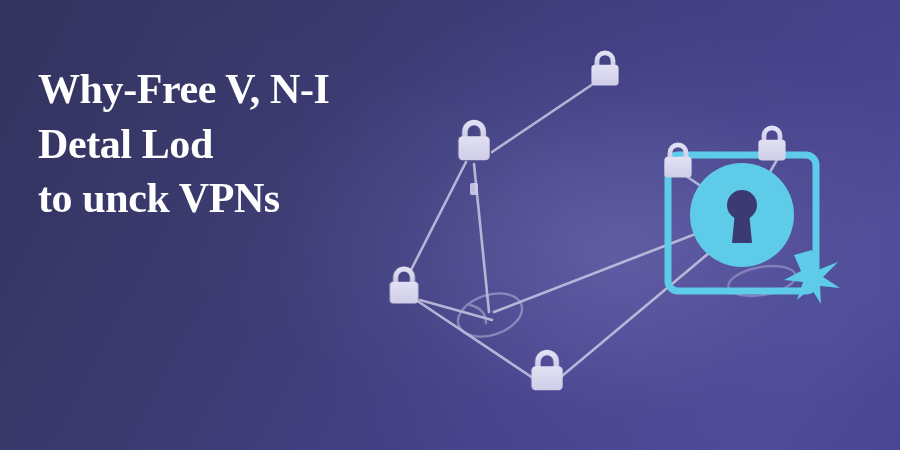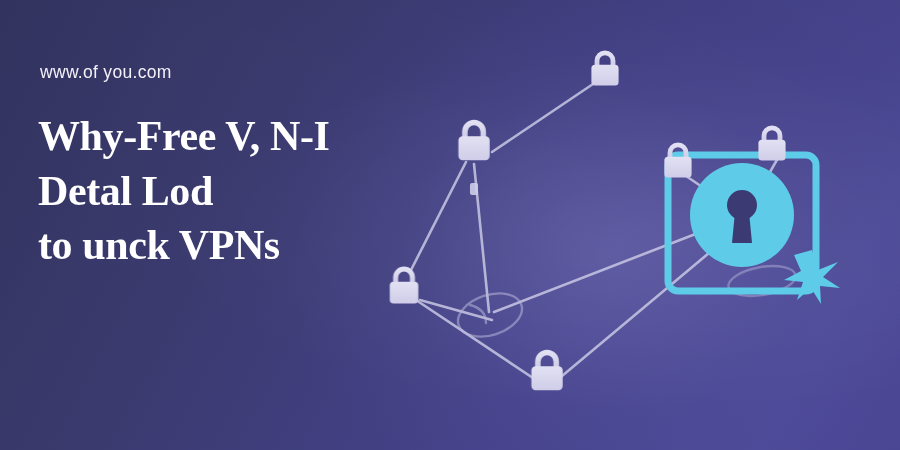--- a/index.html
+++ b/index.html
@@ -135,21 +135,20 @@
       <use href="#padlock" x="585" y="48" width="40" height="40"></use>
       <use href="#padlock" x="451" y="117" width="46" height="46"></use>
       <use href="#padlock" x="383" y="264" width="42" height="42"></use>
       <use href="#padlock" x="524" y="347" width="46" height="46"></use>
       <use href="#padlock" x="658" y="140" width="40" height="40"></use>
       <use href="#padlock" x="752" y="123" width="40" height="40"></use>
     </g>
   </svg>
 
   <div class="text-block">
-    <div class="site-url">www.of you.com</div>
     <h1 class="headline">
       <span class="hl-line">Why-Free V, N-I</span>
       <span class="hl-line">Detal Lod</span>
       <span class="hl-line">to unck VPNs</span>
     </h1>
   </div>
 
 </div>
 
 </body></html>

